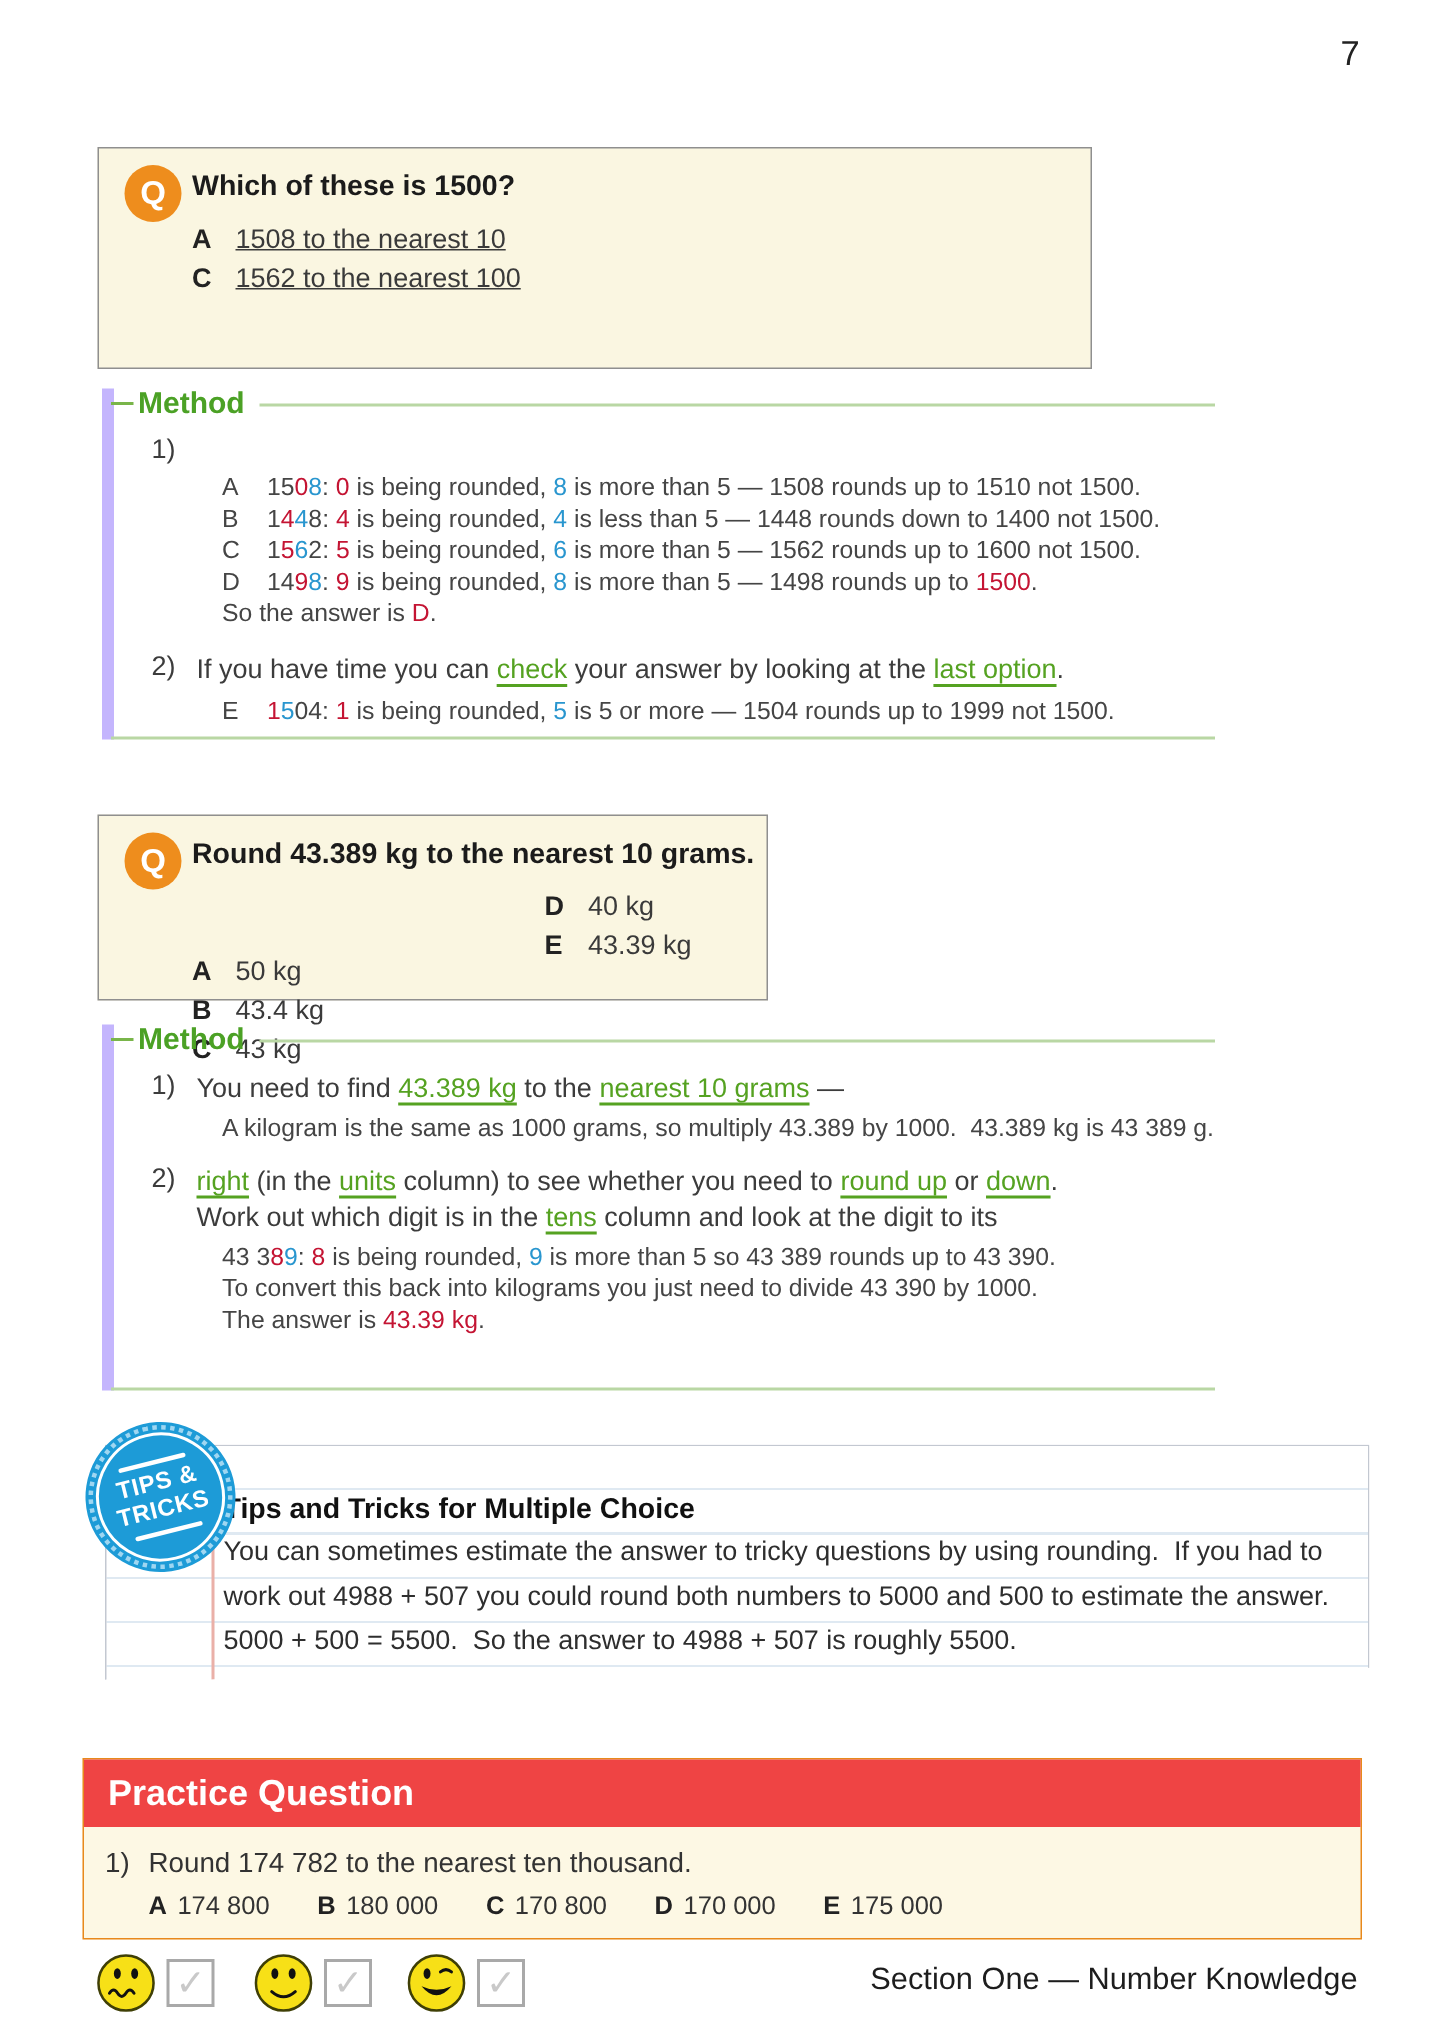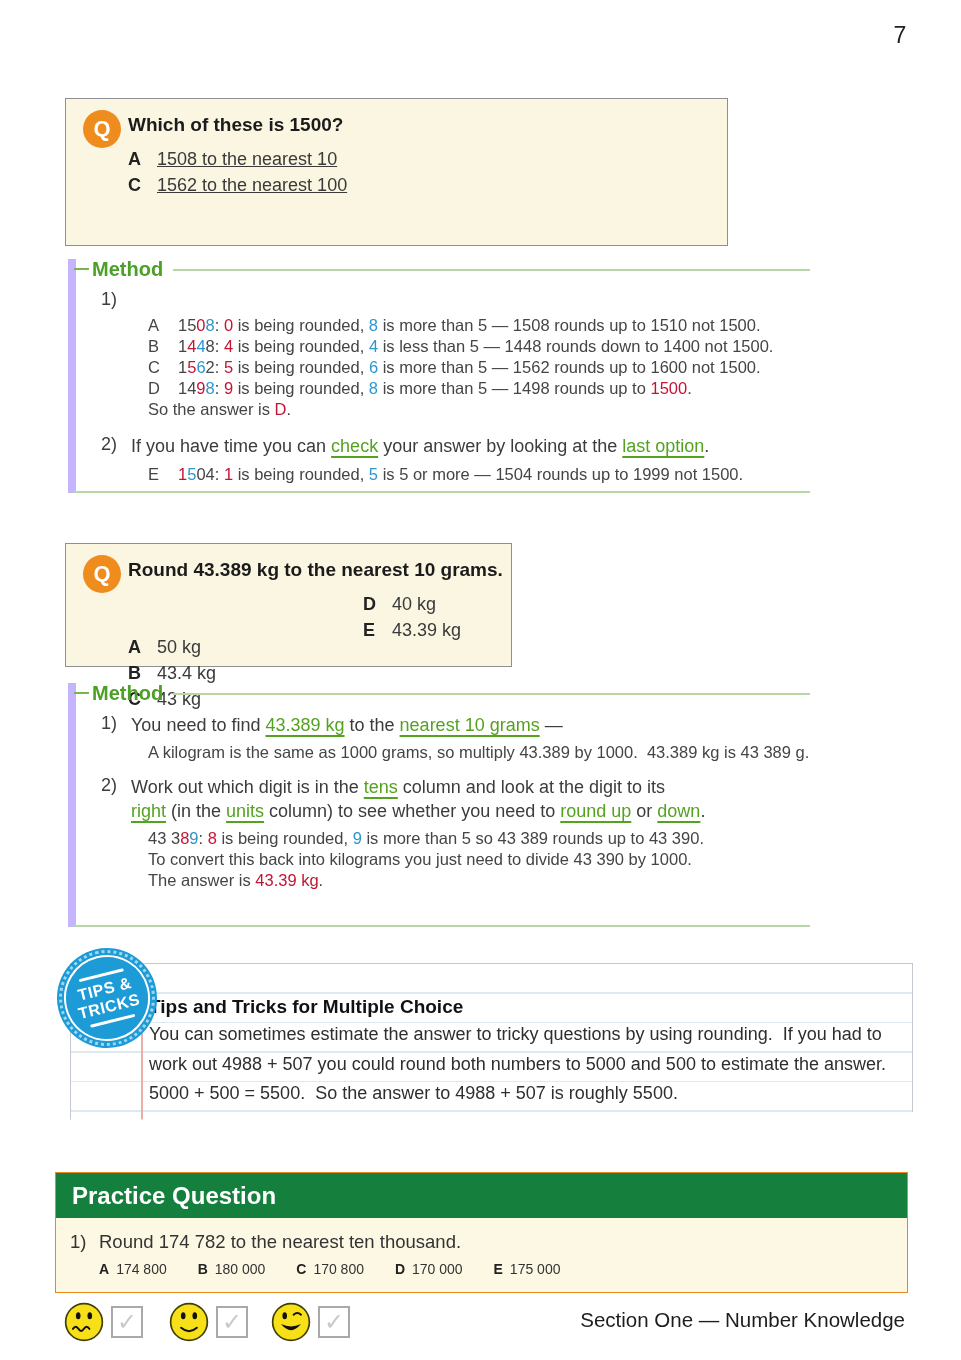--- a/index.html
+++ b/index.html
@@ -62,25 +62,25 @@
   .stamp-content{position:absolute;inset:0;display:flex;flex-direction:column;
                  align-items:center;justify-content:center;color:#fff;font-weight:bold;
                  font-size:16px;letter-spacing:0.5px;line-height:18px;}
   .stripe{height:3px;background:#fff;border-radius:2px;}
   .stripe.s1{width:46px;margin-bottom:4px;}
   .stripe.s2{width:46px;margin-top:4px;}
 
   
   .practice{position:absolute;left:55px;top:1172px;width:853px;height:121px;
             background:#fdf8e4;border:1.5px solid #e8891c;box-sizing:border-box;}
-  .p-banner{height:45px;background:#15803d;color:#fff;font-weight:bold;font-size:24px;
+  .p-banner{height:45px;background:#ef4444;color:#fff;font-weight:bold;font-size:24px;
             line-height:45px;padding-left:16px;}
   .p-q{display:flex;margin:13px 0 0 14px;font-size:18.5px;color:#333;}
   .p-q .num{width:29px;flex:none;}
-  .p-opts{margin:8px 0 0 43px;font-size:14px;color:#333;white-space:nowrap;}
+  .p-opts{margin:8px 0 0 43px;font-size:17px;color:#333;white-space:nowrap;}
   .p-opt{margin-right:27px;}
   .p-opt b{margin-right:7px;color:#222;}
 
   
   .face-group{position:absolute;top:1301px;}
   .face-group svg{display:block;}
   .checkbox{position:absolute;left:48px;top:5px;width:28px;height:28px;background:#fff;
             border:2px solid #a9a9a9;display:flex;align-items:center;justify-content:center;
             font-size:24px;color:#c9c9c9;}
   .section-title{position:absolute;right:56px;top:1308px;font-size:20.5px;color:#1d1d1d;}
@@ -169,22 +169,22 @@
       <span class="txt">
         <span style="display:block;"><span>You need to find </span><span class="seg-link">43.389 kg</span><span> to the </span><span class="seg-link">nearest 10 grams</span><span> —</span></span>
       </span>
     </div>
     <div class="sublines">
       <div class="subline">A kilogram is the same as 1000 grams, so multiply 43.389 by 1000.&nbsp; 43.389 kg is 43 389 g.</div>
     </div>
     <div class="step" style="margin-top:12px;">
       <span class="num">2)</span>
       <span class="txt">
+        <span style="display:block;"><span class="seg-link">right</span><span> (in the </span><span class="seg-link">units</span><span> column) to see whether you need to </span><span class="seg-link">round up</span><span> or </span><span class="seg-link">down</span><span>.</span></span>
         <span style="display:block;"><span>Work out which digit is in the </span><span class="seg-link">tens</span><span> column and look at the digit to its</span></span>
-        <span style="display:block;"><span class="seg-link">right</span><span> (in the </span><span class="seg-link">units</span><span> column) to see whether you need to </span><span class="seg-link">round up</span><span> or </span><span class="seg-link">down</span><span>.</span></span>
       </span>
     </div>
     <div class="sublines">
       <div class="subline">
           <span><span>43 3</span><span class="seg-red">8</span><span class="seg-blue">9</span><span>: </span><span class="seg-red">8</span><span> is being rounded, </span><span class="seg-blue">9</span><span> is more than 5 so 43 389 rounds up to 43 390.</span></span>
         </div>
       <div class="subline">
           <span><span>To convert this back into kilograms you just need to divide 43 390 by 1000.</span></span>
         </div>
       <div class="subline">

